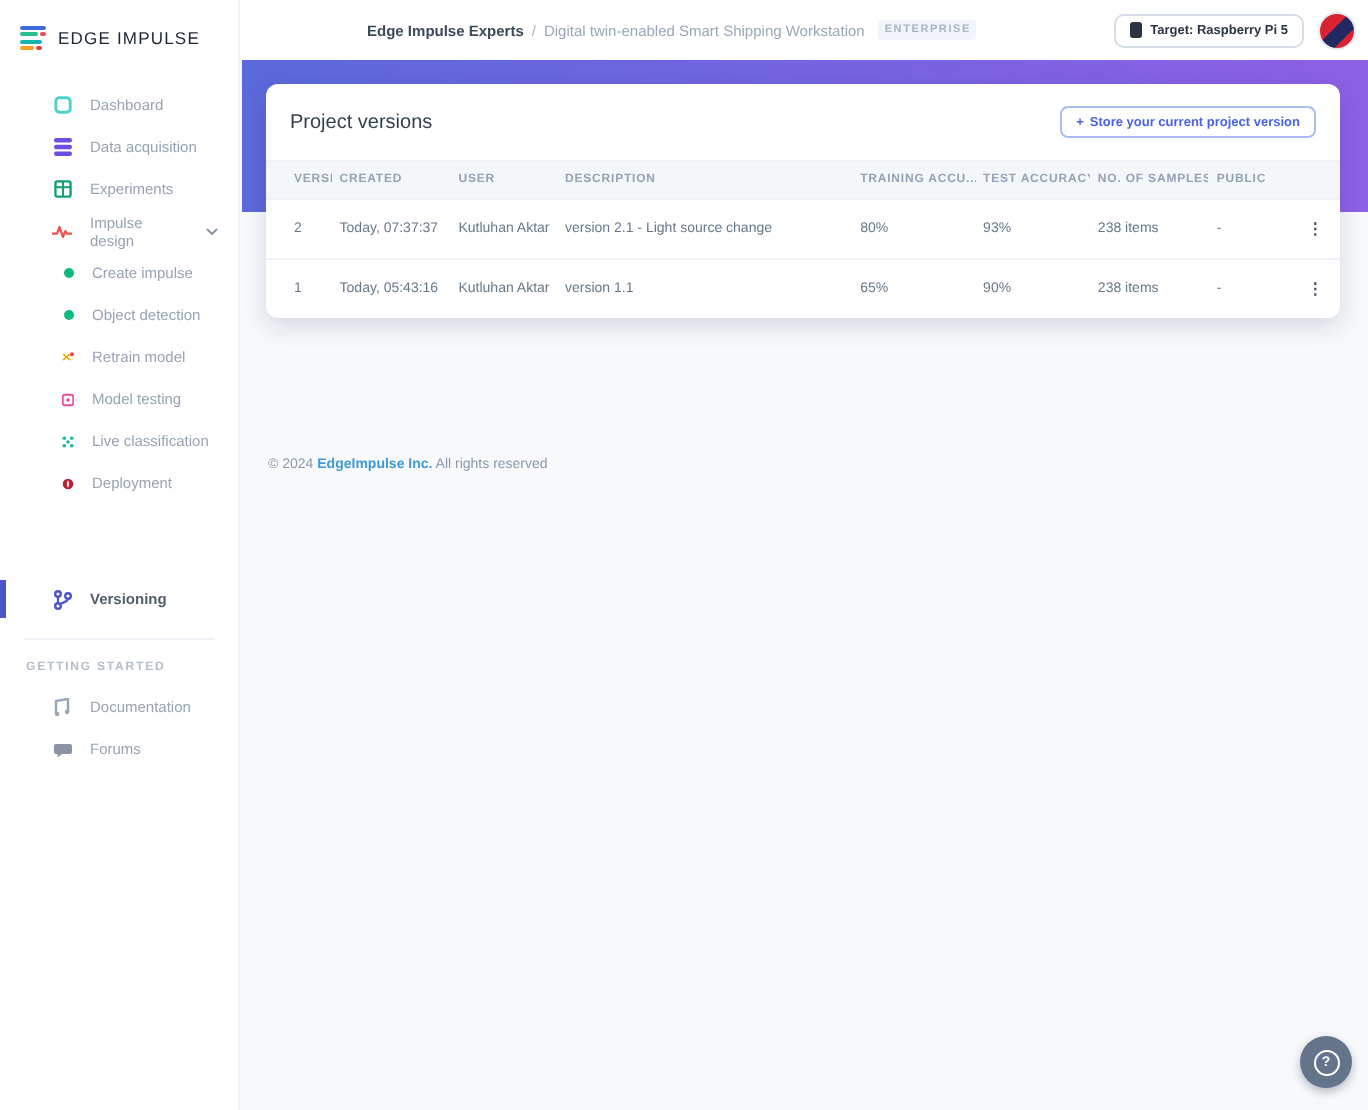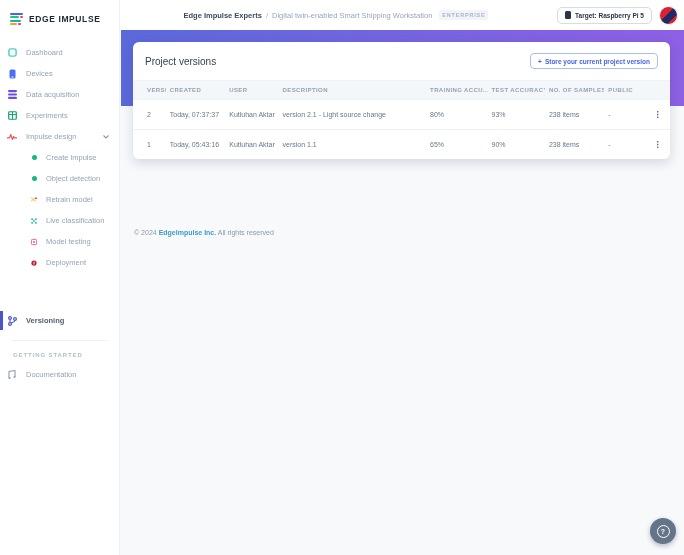--- a/index.html
+++ b/index.html
@@ -11,25 +11,25 @@
     background:#fff; border-right:1px solid #edf0f4; z-index:10; }
   .logo { display:flex; align-items:center; gap:5px; padding:13px 0 0 10px; }
   .logo-bars { width:14px; height:12px; display:flex; flex-direction:column; justify-content:space-between; }
   .logo-bars i { display:block; height:2px; border-radius:1px; }
   .lb1 { width:13px; background:#3f6ae0; }
   .lb2 { width:9px;  background:#27c08a; position:relative; }
   .lb2::after { content:""; position:absolute; left:10px; top:0; width:3px; height:2px; border-radius:1px; background:#ef4b4b; }
   .lb3 { width:11px; background:#12b5b0; }
   .lb4 { width:7px;  background:#f59e2c; position:relative; }
   .lb4::after { content:""; position:absolute; left:8px; top:0; width:3px; height:2px; border-radius:1px; background:#e34040; }
-  .logo-text { font-size:8.5px; font-weight:700; letter-spacing:.6px; color:#1d2733; }
+  .logo-text { font-size:8.5px; font-weight:400; letter-spacing:.6px; color:#1d2733; }
 
   .nav { margin-top:17px; }
   .nav-item { height:21px; display:flex; align-items:center; gap:9px;
-    padding-left:7px; font-size:7.5px; color:#97a3b4; cursor:pointer; position:relative; }
+    padding-left:26px; font-size:7.5px; color:#97a3b4; cursor:pointer; position:relative; }
   .nav-item .glyph { width:10px; height:10px; flex:0 0 10px; display:flex; align-items:center; justify-content:center; }
   .nav-sub { padding-left:31px; }
   .nav-sub .glyph { width:6px; flex:0 0 6px; }
   .dot { width:5px; height:5px; border-radius:50%; display:inline-block; }
   .nav-item.active { color:#525e6e; font-weight:600;margin-top:37px; }
   .nav-item.active::before { content:""; position:absolute; left:0; top:1px; bottom:1px; width:3px; background:#4c56c8; }
   .chev { margin-left:auto; margin-right:10px; }
 
   .nav-divider { height:1px; background:#edf0f4; margin:9px 12px 8px; }
   .nav-section { font-size:6px; font-weight:700; letter-spacing:.9px; color:#b3bdc9;
@@ -106,29 +106,20 @@
     <div class="nav-item">
       <span class="glyph">
         <svg width="9" height="9" viewBox="0 0 10 10">
             <rect x="1" y="1" width="8" height="8" rx="2" fill="none" stroke="#4fd1c5" stroke-width="1.6"></rect>
           </svg>
       </span>
       <span>Dashboard</span>
     </div>
     <div class="nav-item">
       <span class="glyph">
-        <svg width="7" height="10" viewBox="0 0 7 10">
-            <rect x="0.5" y="0.5" width="6" height="9" rx="1.5" fill="#4c6ef5"></rect>
-            <rect x="2.4" y="7.5" width="2.2" height="1" rx="0.5" fill="#fff"></rect>
-          </svg>
-      </span>
-      <span>Devices</span>
-    </div>
-    <div class="nav-item">
-      <span class="glyph">
         <svg width="9" height="9" viewBox="0 0 9 9">
             <rect x="0" y="0" width="9" height="2.2" rx="1.1" fill="#6d4de0"></rect>
             <rect x="0" y="3.4" width="9" height="2.2" rx="1.1" fill="#6d4de0"></rect>
             <rect x="0" y="6.8" width="9" height="2.2" rx="1.1" fill="#6d4de0"></rect>
           </svg>
       </span>
       <span>Data acquisition</span>
     </div>
     <div class="nav-item">
       <span class="glyph">
@@ -168,45 +159,45 @@
     </div>
     <div class="nav-item nav-sub">
       <span class="glyph">
         <svg width="9" height="7" viewBox="0 0 9 7">
             <path d="M0.5 5.5 C3 5.5 3.5 1.5 6.5 1.5" fill="none" stroke="#eab308" stroke-width="1.3"></path>
             <path d="M0.5 1.5 C3 1.5 3.5 5.5 6.5 5.5" fill="none" stroke="#eab308" stroke-width="1.3"></path>
             <circle cx="7.5" cy="1.5" r="1.5" fill="#ef4444"></circle>
           </svg>
       </span>
       <span>Retrain model</span>
+    </div>
+    <div class="nav-item nav-sub">
+      <span class="glyph">
+        <svg width="8" height="8" viewBox="0 0 8 8">
+            <rect x="0.5" y="0.5" width="7" height="7" rx="1.5" fill="none" stroke="#ec4899" stroke-width="1.2"></rect>
+            <circle cx="4" cy="4" r="1.2" fill="#ec4899"></circle>
+          </svg>
+      </span>
+      <span>Model testing</span>
     </div>
     <div class="nav-item nav-sub">
       <span class="glyph">
         <svg width="8" height="8" viewBox="0 0 8 8">
             <circle cx="1.5" cy="1.5" r="1.2" fill="#14b8a6"></circle>
             <circle cx="6.5" cy="1.5" r="1.2" fill="#14b8a6"></circle>
             <circle cx="1.5" cy="6.5" r="1.2" fill="#14b8a6"></circle>
             <circle cx="6.5" cy="6.5" r="1.2" fill="#14b8a6"></circle>
             <circle cx="4" cy="4" r="1.2" fill="#14b8a6"></circle>
           </svg>
       </span>
       <span>Live classification</span>
     </div>
     <div class="nav-item nav-sub">
       <span class="glyph">
         <svg width="8" height="8" viewBox="0 0 8 8">
-            <rect x="0.5" y="0.5" width="7" height="7" rx="1.5" fill="none" stroke="#ec4899" stroke-width="1.2"></rect>
-            <circle cx="4" cy="4" r="1.2" fill="#ec4899"></circle>
-          </svg>
-      </span>
-      <span>Model testing</span>
-    </div>
-    <div class="nav-item nav-sub">
-      <span class="glyph">
-        <svg width="8" height="8" viewBox="0 0 8 8">
             <circle cx="4" cy="4" r="3.5" fill="#b42334"></circle>
             <path d="M4 1.5 C5 2.5 5 5.5 4 6.5 C3 5.5 3 2.5 4 1.5Z" fill="#fff" opacity="0.85"></path>
           </svg>
       </span>
       <span>Deployment</span>
     </div>
 
     <div class="nav-item active">
       <span class="glyph">
         <svg width="9" height="10" viewBox="0 0 9 10">
@@ -224,20 +215,28 @@
 
     <div class="nav-item">
       <span class="glyph">
         <svg width="8" height="9" viewBox="0 0 8 9">
             <path d="M1 8 L1 1.5 L7 0.5 L7 7" fill="none" stroke="#9aa5b5" stroke-width="1.2"></path>
             <circle cx="1.6" cy="8" r="1.1" fill="#9aa5b5"></circle>
             <circle cx="6.5" cy="7" r="1.1" fill="#9aa5b5"></circle>
           </svg>
       </span>
       <span>Documentation</span>
+    </div>
+    <div class="nav-item">
+      <span class="glyph">
+        <svg width="9" height="8" viewBox="0 0 9 8">
+            <path d="M1 1 h7 a1 1 0 0 1 1 1 v3 a1 1 0 0 1 -1 1 h-4 l-2.2 1.8 v-1.8 h-0.8 a1 1 0 0 1 -1 -1 v-3 a1 1 0 0 1 1 -1Z" fill="#8b95a5"></path>
+          </svg>
+      </span>
+      <span>Forums</span>
     </div>
   </nav>
 </aside>
 
 <header class="topbar">
   <div class="breadcrumb">
     <span class="bc-project">Edge Impulse Experts</span>
     <span class="bc-sep">/</span>
     <span class="bc-page">Digital twin-enabled Smart Shipping Workstation</span>
     <span class="bc-badge">ENTERPRISE</span>

